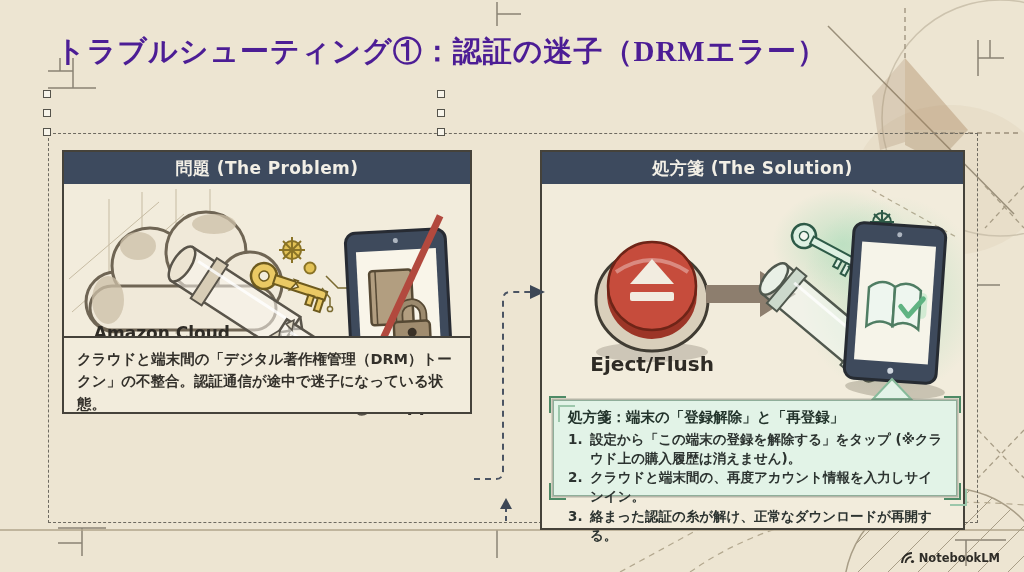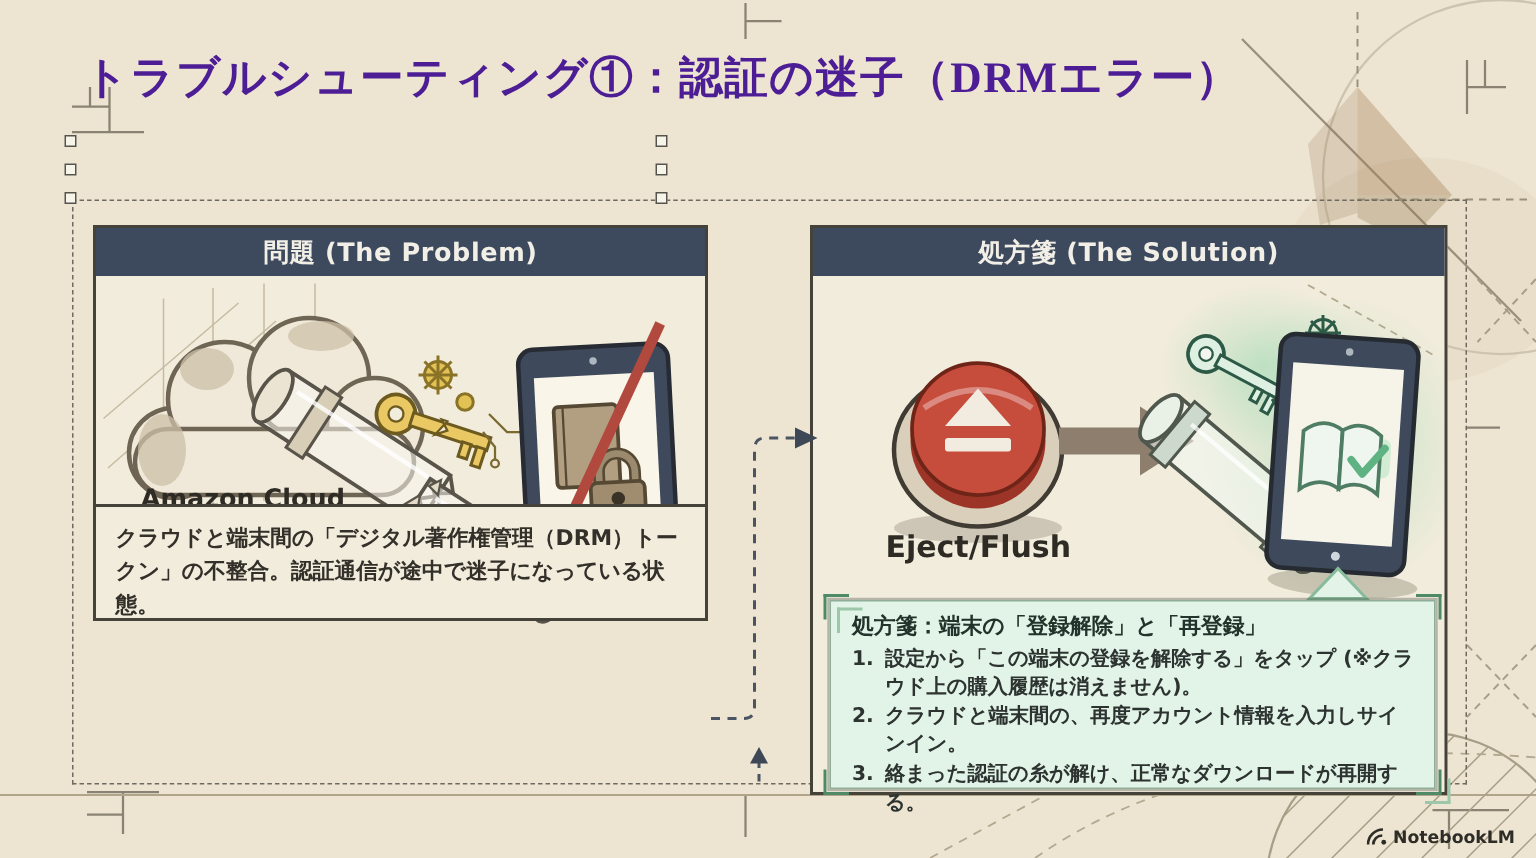--- a/index.html
+++ b/index.html
@@ -36,37 +36,37 @@
   .illus-label{position:absolute;font-weight:700;color:#2e2b25;text-align:right;}
   #amazon-cloud-label{left:28px;top:170px;width:138px;font-size:17px;line-height:1.35;}
   #app-label{left:295px;top:243px;width:72px;font-size:17px;}
   #eject-label{left:48px;top:200px;width:124px;font-size:20px;}
 
   #problem-caption{position:absolute;left:-2px;right:-2px;bottom:-2px;height:78px;
     box-sizing:border-box;border:2px solid#45423a;background:#f2ecdc;
     padding:10px 13px;font-size:14.5px;font-weight:700;color:#33302a;line-height:1.55;}
 
   
-  #solution-box{position:absolute;left:11px;top:248px;width:404px;height:126px;
+  #solution-box{position:absolute;left:11px;top:248px;width:404px;height:96px;
     box-sizing:border-box;background:#e2f3e7;border:1px solid#8fae9a;
     box-shadow:0 0 0 1.5px rgba(70,80,70,.35);padding:7px 12px 4px 14px;}
   #solution-box-title{font-size:14.5px;font-weight:700;color:#22332b;margin-bottom:3px;}
   .step{display:flex;font-size:13.5px;font-weight:600;color:#2c3330;line-height:1.42;}
   .step .num{width:22px;flex:none;}
   .step .txt{flex:1;}
   .bracket{position:absolute;width:15px;height:15px;}
   .bracket.tl{left:-5px;top:-5px;border-left:2.5px solid#4e8a66;border-top:2.5px solid#4e8a66;}
   .bracket.tr{right:-5px;top:-5px;border-right:2.5px solid#4e8a66;border-top:2.5px solid#4e8a66;}
   .bracket.bl{left:-5px;bottom:-5px;border-left:2.5px solid#4e8a66;border-bottom:2.5px solid#4e8a66;}
   .bracket.br{right:-5px;bottom:-5px;border-right:2.5px solid#4e8a66;border-bottom:2.5px solid#4e8a66;}
   .bracket.tl2{left:4px;top:4px;border-left:2px solid#9cc7ab;border-top:2px solid#9cc7ab;}
   .bracket.br2{right:-11px;bottom:-11px;border-right:2px solid#9cc7ab;border-bottom:2px solid#9cc7ab;}
 
   
-  #notebooklm-watermark{right:14px;bottom:7px;display:flex;align-items:center;gap:4px;
+  #notebooklm-watermark{right:24px;bottom:7px;display:flex;align-items:center;gap:4px;
     color:#2e2c27;font-size:11.5px;font-weight:700;z-index:7;}
 
   .z0{z-index:0;} .z3{z-index:3;} .z6{z-index:6;pointer-events:none;}
 </style>
 </head>
 <body>
 
 <div id="stage">
 
   <svg class="abs z0" width="1024" height="572" viewBox="0 0 1024 572">

